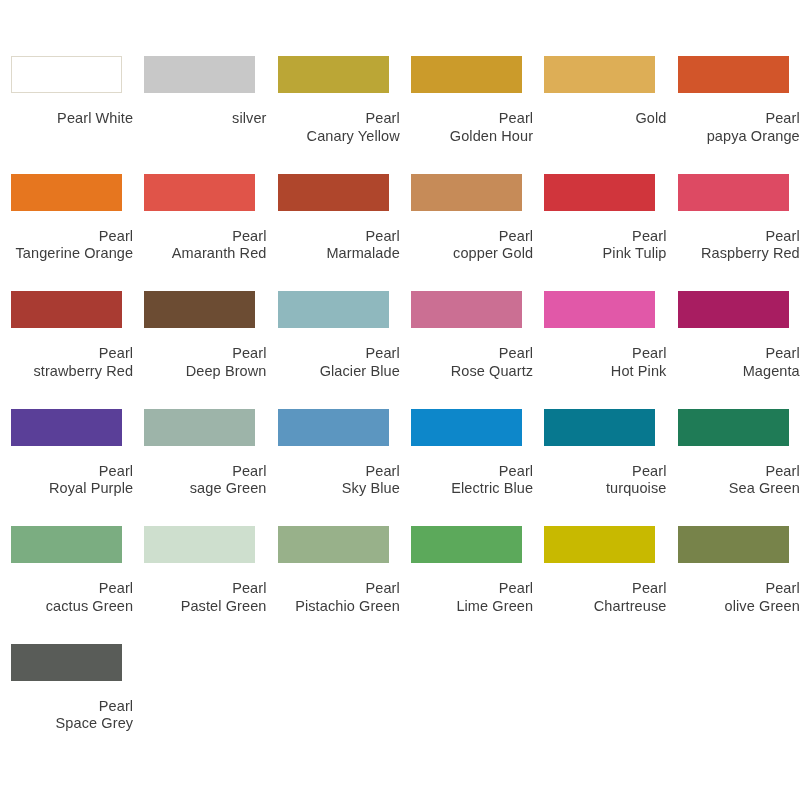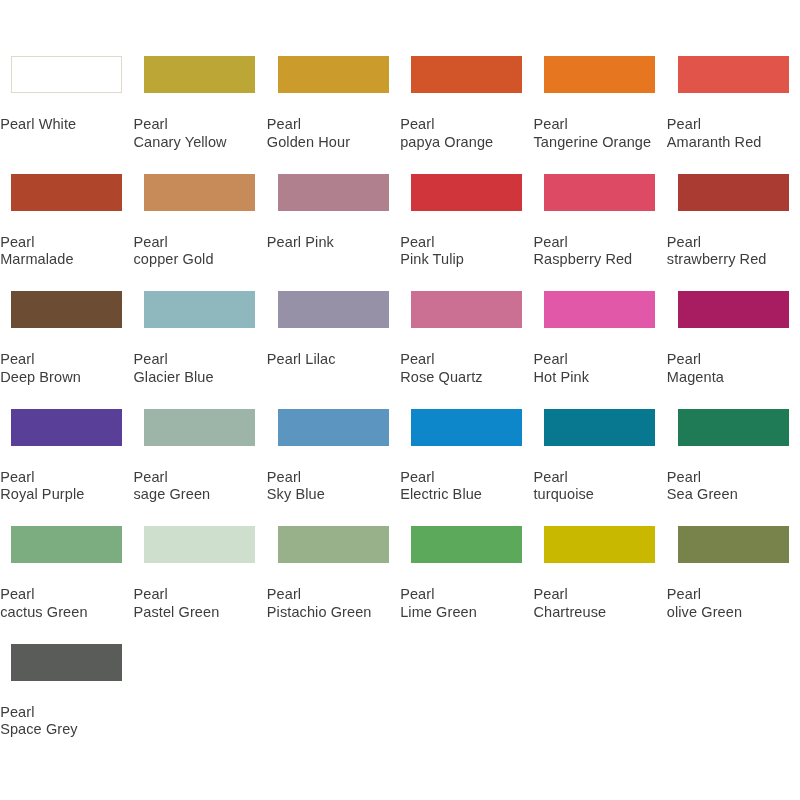--- a/index.html
+++ b/index.html
@@ -36,50 +36,58 @@
   .swatch-chip {
     width: 111px;
     height: 37px;
     box-sizing: border-box;
     flex: none;
   }
   .swatch-chip.bordered {
     border: 1px solid #ded9cb;
   }
   .swatch-label {
-    margin-top: 23px;
+    margin-top: 17px;
     width: 133px;
-    text-align: left;
+    text-align: right;
     font-size: 14.5px;
     line-height: 17.5px;
     letter-spacing: 0.1px;
     color: #3d3d3d;
     white-space: pre-line;
     font-weight: 400;
   }
 </style>
 </head>
 <body>
 
 <div id="swatch-grid">
     <div class="swatch-cell">
       <div class="swatch-chip bordered" style="background: rgb(255, 255, 255);"></div>
       <div class="swatch-label">Pearl White</div>
     </div>
     <div class="swatch-cell">
+      <div class="swatch-chip" style="background: rgb(200, 200, 200);"></div>
+      <div class="swatch-label">silver</div>
+    </div>
+    <div class="swatch-cell">
       <div class="swatch-chip" style="background: rgb(187, 166, 54);"></div>
       <div class="swatch-label">Pearl
 Canary Yellow</div>
     </div>
     <div class="swatch-cell">
       <div class="swatch-chip" style="background: rgb(203, 155, 43);"></div>
       <div class="swatch-label">Pearl
 Golden Hour</div>
     </div>
     <div class="swatch-cell">
+      <div class="swatch-chip" style="background: rgb(221, 174, 86);"></div>
+      <div class="swatch-label">Gold</div>
+    </div>
+    <div class="swatch-cell">
       <div class="swatch-chip" style="background: rgb(210, 85, 42);"></div>
       <div class="swatch-label">Pearl
 papya Orange</div>
     </div>
     <div class="swatch-cell">
       <div class="swatch-chip" style="background: rgb(230, 118, 31);"></div>
       <div class="swatch-label">Pearl
 Tangerine Orange</div>
     </div>
     <div class="swatch-cell">
@@ -91,24 +99,20 @@
       <div class="swatch-chip" style="background: rgb(175, 70, 44);"></div>
       <div class="swatch-label">Pearl
 Marmalade</div>
     </div>
     <div class="swatch-cell">
       <div class="swatch-chip" style="background: rgb(198, 139, 88);"></div>
       <div class="swatch-label">Pearl
 copper Gold</div>
     </div>
     <div class="swatch-cell">
-      <div class="swatch-chip" style="background: rgb(176, 128, 143);"></div>
-      <div class="swatch-label">Pearl Pink</div>
-    </div>
-    <div class="swatch-cell">
       <div class="swatch-chip" style="background: rgb(208, 53, 60);"></div>
       <div class="swatch-label">Pearl
 Pink Tulip</div>
     </div>
     <div class="swatch-cell">
       <div class="swatch-chip" style="background: rgb(221, 74, 99);"></div>
       <div class="swatch-label">Pearl
 Raspberry Red</div>
     </div>
     <div class="swatch-cell">
@@ -118,24 +122,20 @@
     </div>
     <div class="swatch-cell">
       <div class="swatch-chip" style="background: rgb(108, 76, 51);"></div>
       <div class="swatch-label">Pearl
 Deep Brown</div>
     </div>
     <div class="swatch-cell">
       <div class="swatch-chip" style="background: rgb(143, 184, 190);"></div>
       <div class="swatch-label">Pearl
 Glacier Blue</div>
-    </div>
-    <div class="swatch-cell">
-      <div class="swatch-chip" style="background: rgb(151, 145, 168);"></div>
-      <div class="swatch-label">Pearl Lilac</div>
     </div>
     <div class="swatch-cell">
       <div class="swatch-chip" style="background: rgb(203, 111, 147);"></div>
       <div class="swatch-label">Pearl
 Rose Quartz</div>
     </div>
     <div class="swatch-cell">
       <div class="swatch-chip" style="background: rgb(225, 88, 168);"></div>
       <div class="swatch-label">Pearl
 Hot Pink</div>

